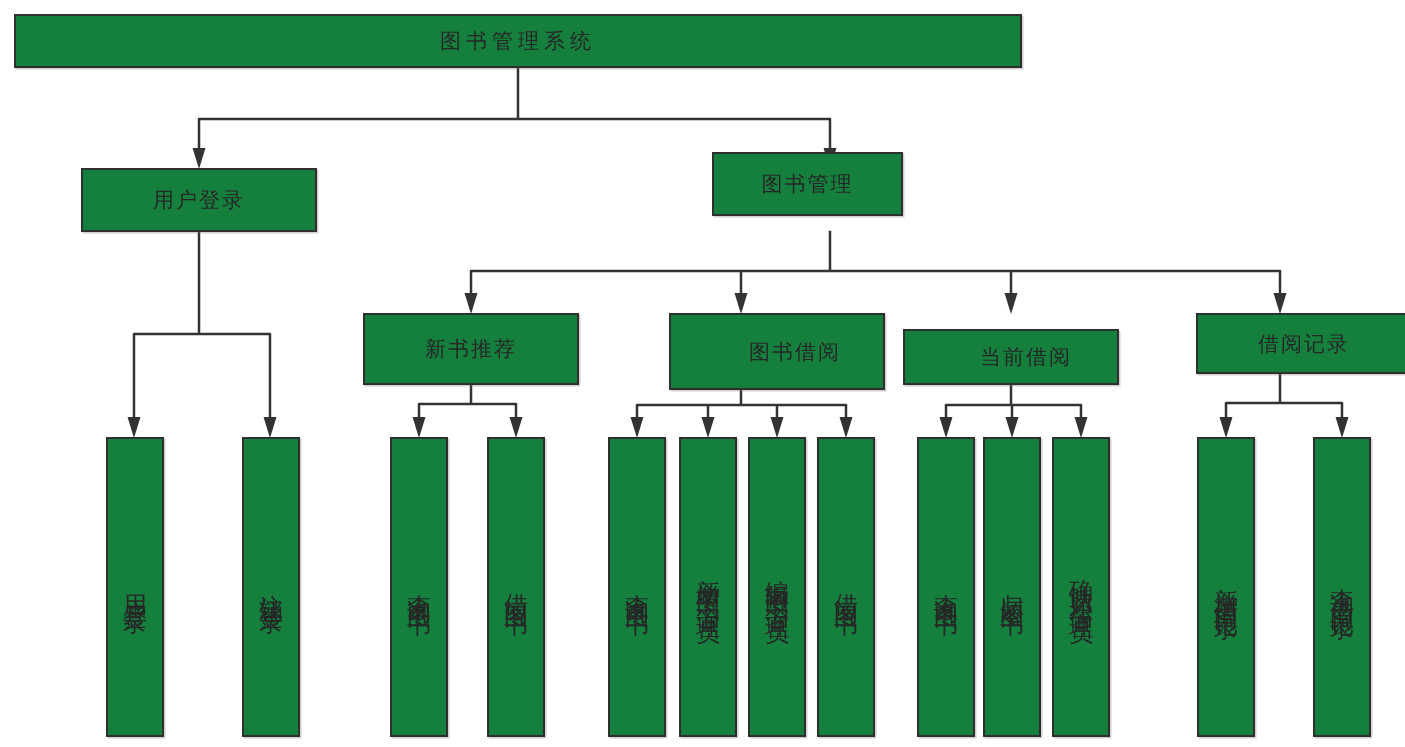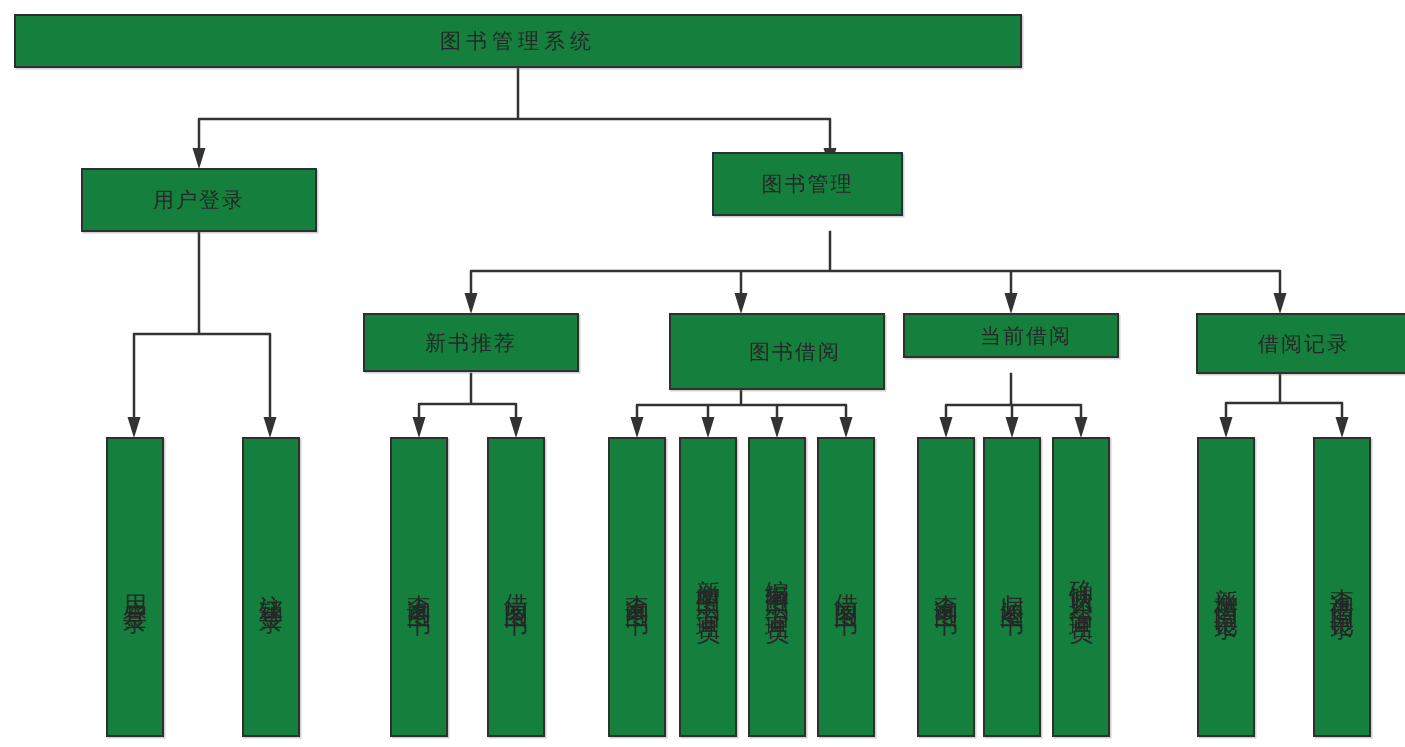--- a/index.html
+++ b/index.html
@@ -106,27 +106,27 @@
     <span class="hlabel root-label">图书管理系统</span>
   </div>
 
   <div class="node" style="left:81px; top:168px; width:236px; height:64px;">
     <span class="hlabel">用户登录</span>
   </div>
   <div class="node" style="left:712px; top:152px; width:191px; height:64px;">
     <span class="hlabel">图书管理</span>
   </div>
 
-  <div class="node" style="left:363px; top:313px; width:216px; height:59px;">
+  <div class="node" style="left:363px; top:313px; width:216px; height:72px;">
     <span class="hlabel">新书推荐</span>
   </div>
   <div class="node" style="left:669px; top:313px; width:216px; height:77px;padding-left:36px;">
     <span class="hlabel">图书借阅</span>
   </div>
-  <div class="node" style="left:903px; top:313px; width:216px; height:45px;padding-left:30px;">
+  <div class="node" style="left:903px; top:329px; width:216px; height:56px;padding-left:30px;">
     <span class="hlabel">当前借阅</span>
   </div>
   <div class="node" style="left:1172px; top:313px; width:216px; height:61px;margin-left:24px;">
     <span class="hlabel">借阅记录</span>
   </div>
 
   <div class="node leaf" style="left:106px;">
     <span class="vtext">用户登录</span>
   </div>
   <div class="node leaf" style="left:242px;">

